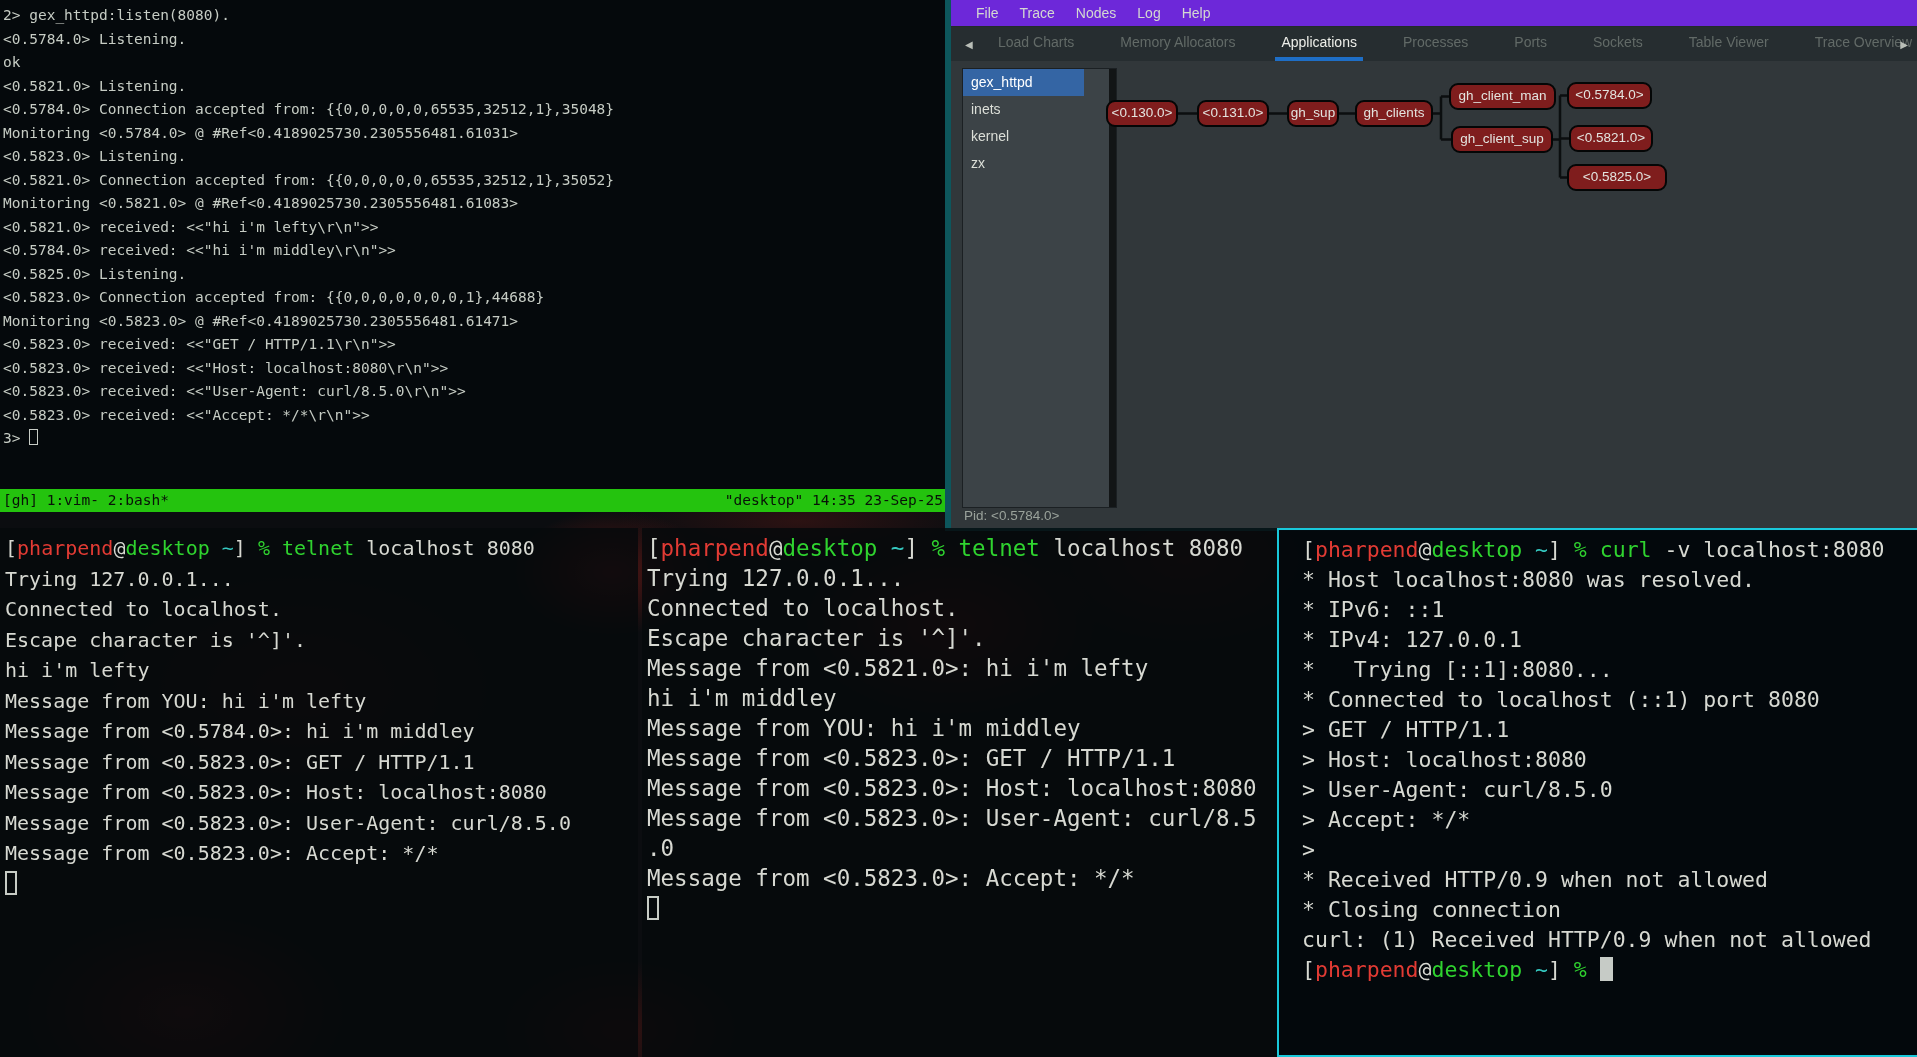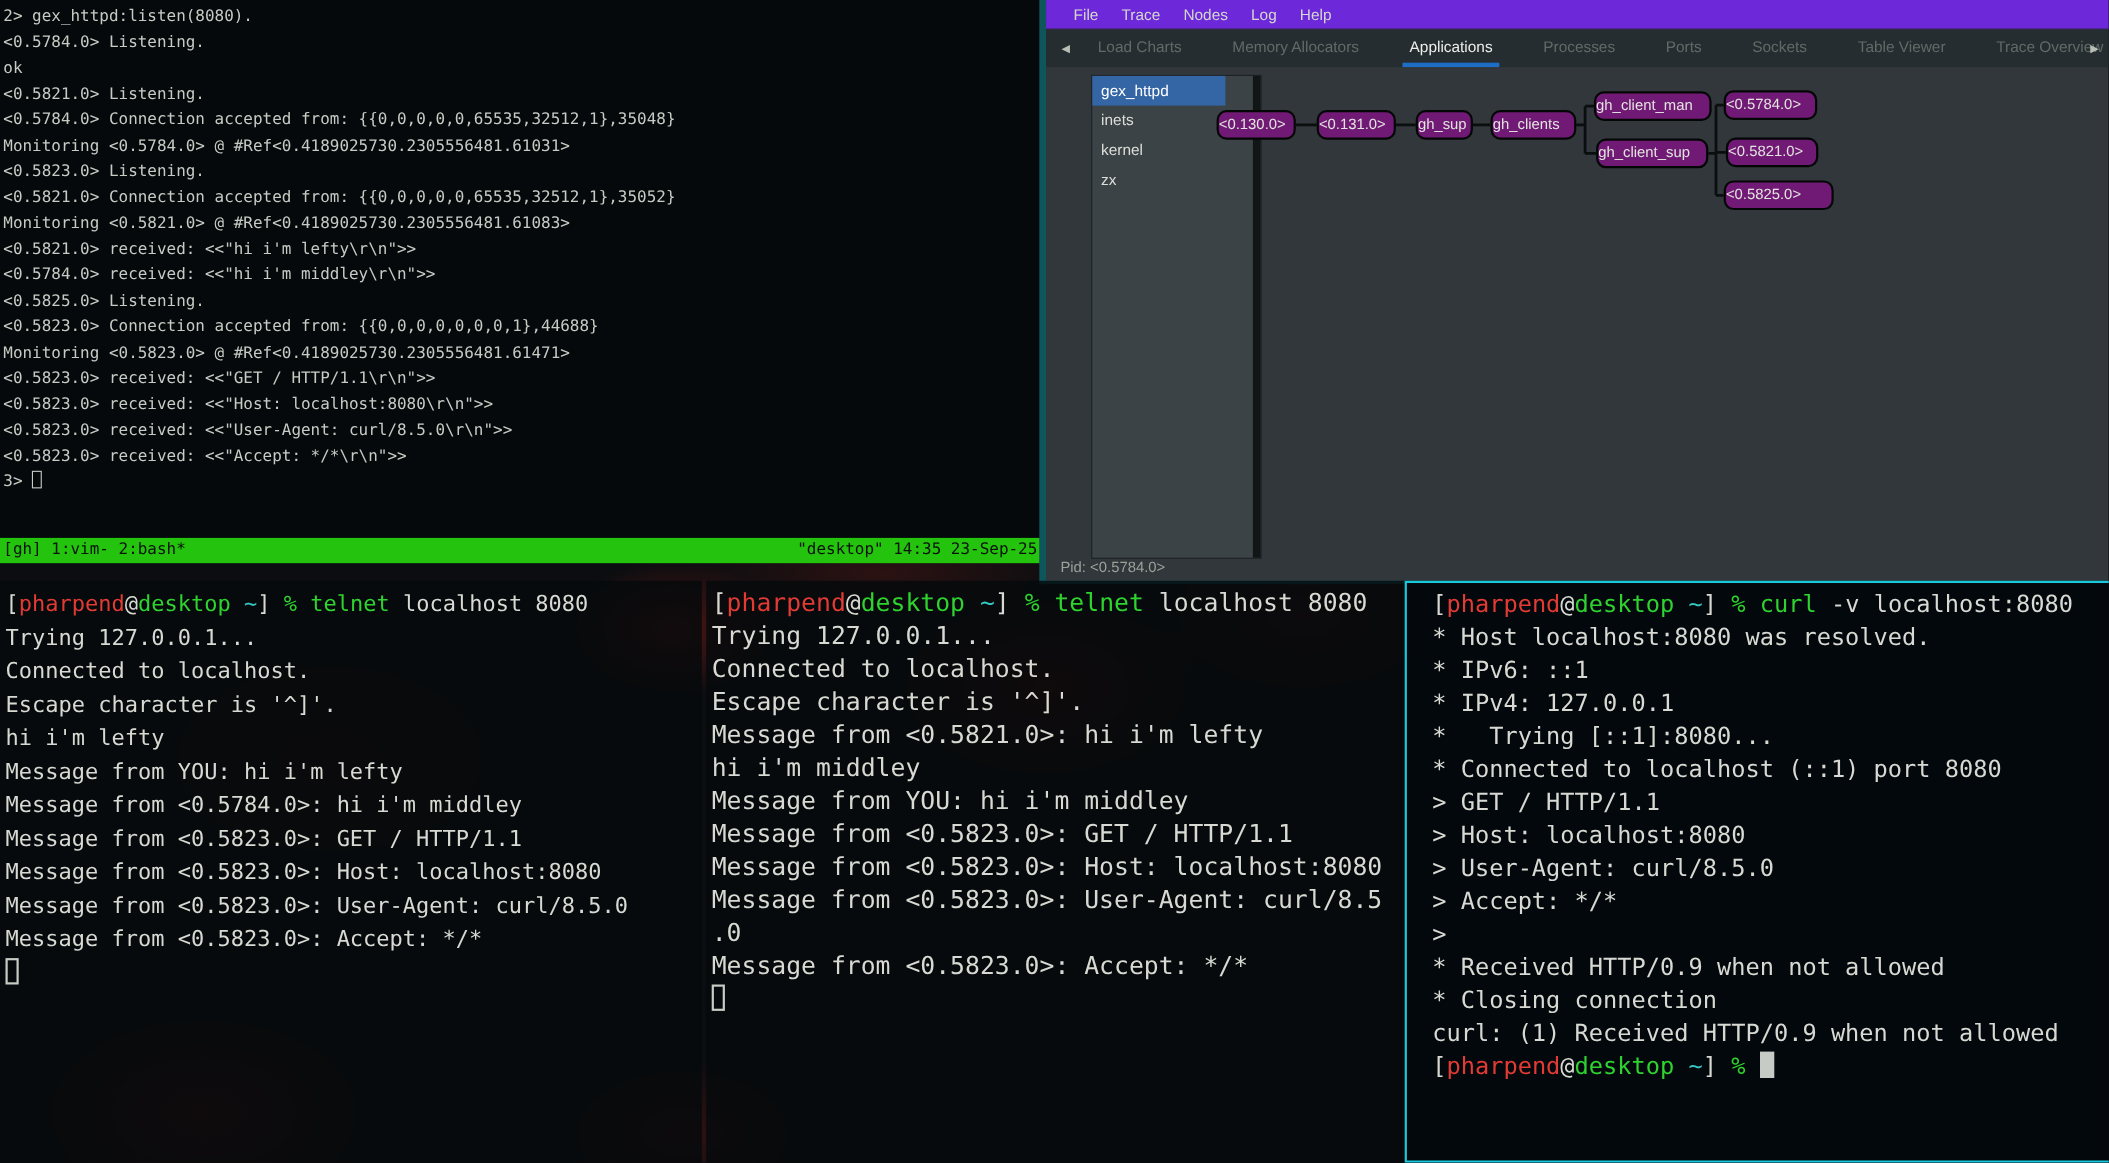--- a/index.html
+++ b/index.html
@@ -39,27 +39,27 @@
   .obs-tabbar{height:34px;background:#262d30;display:flex;align-items:stretch;
     position:relative;font-size:14px;color:#626a67;}
   .tabs{display:flex;gap:34px;margin-left:41px;align-items:stretch;}
   .tab{line-height:31px;padding:0 6px;white-space:nowrap;}
   .tab.active{color:#edeee9;border-bottom:4px solid var(--tab-blue);}
   .tab-arrow{position:absolute;top:0;bottom:0;display:flex;align-items:center;
     color:#b9beb7;font-size:10px;}
   .tab-arrow.left{left:14px;} .tab-arrow.right{right:9px;}
   .obs-body{position:absolute;left:0;top:62px;right:0;bottom:23px;}
   .app-list{position:absolute;left:11px;top:6px;width:155px;height:440px;
-    background:#3c4347;border:1px solid #1b2023;font-size:14px;color:#dcdfd8;margin-left:30px;}
+    background:#3c4347;border:1px solid #1b2023;font-size:14px;color:#dcdfd8;}
   .app-item{height:27px;line-height:26px;padding-left:8px;width:121px;}
   .app-item.selected{background:var(--sel-blue);color:#ffffff;}
   .app-scroll{position:absolute;top:0;right:0;width:7px;height:100%;background:#121516;}
   .edges{position:absolute;left:0;top:0;pointer-events:none;}
   .pnode{position:absolute;height:27px;line-height:22px;border:2px solid #040606;
-    background:#701a75;border-radius:9px;color:#e3e4df;font-size:13.5px;
+    background:#7f1d1d;border-radius:9px;color:#e3e4df;font-size:13.5px;text-align:center;
     white-space:nowrap;}
   .obs-status{position:absolute;left:0;bottom:0;height:23px;line-height:22px;
     padding-left:13px;font-size:13.5px;color:#9aa29b;}
   
   .pane{position:absolute;top:528px;color:#d7d9d2;}
   .pane .body{padding:5px 5px;}
   #pane-left{left:0;width:638px;height:529px;background:rgba(6,9,12,.84);
     font-size:20px;line-height:30.5px;}
   #pane-mid{left:642px;width:635px;height:529px;background:rgba(6,9,12,.84);
     font-size:22.5px;line-height:30px;}

